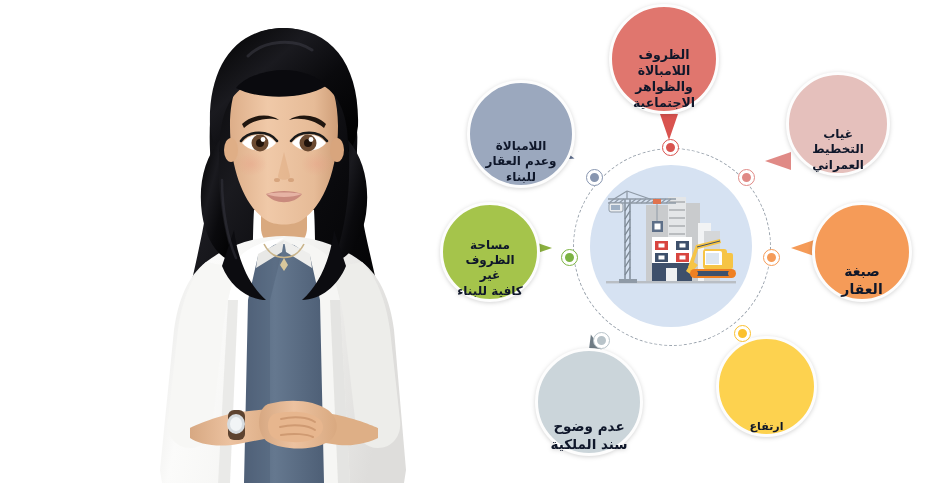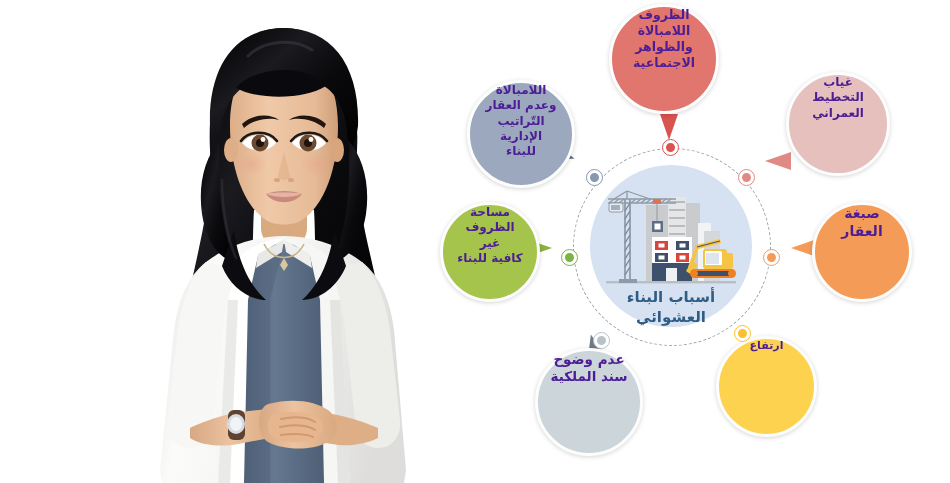--- a/index.html
+++ b/index.html
@@ -15,24 +15,24 @@
   
   .character{position:absolute;left:118px;top:0;width:330px;height:483px;}
 
   
   .diagram{position:absolute;left:420px;top:0;width:530px;height:483px;}
 
   .bubble{
     position:absolute;border-radius:50%;
     box-sizing:border-box;
     border:3px solid #fdfdfd;
-    display:flex;align-items:flex-start;justify-content:center;
+    display:flex;align-items:flex-end;justify-content:center;
     text-align:center;
     direction:rtl;
-    color:#4c1d95;
+    color:#0f172a;
     font-weight:bold;
     line-height:1.28;
     filter:drop-shadow(0 1px 2px rgba(0,0,0,.17));
   }
   .bubble span{display:block;padding:0 6px;}
 
   .tail{position:absolute;width:0;height:0;}
 
   .center-disc{
     position:absolute;
@@ -275,24 +275,20 @@
           <path d="M106 78 h13 v11 h-13 z" fill="#dde6ef"></path>
           <rect x="123" y="78" width="10" height="16" rx="2" fill="#f6c445"></rect>
           <rect x="90" y="94" width="46" height="9" rx="4.5" fill="#ef8023"></rect>
           <rect x="93" y="96" width="40" height="5" rx="2.5" fill="#3e506b"></rect>
           <circle cx="95" cy="98.5" r="3" fill="#ef8023"></circle>
           <circle cx="131" cy="98.5" r="3" fill="#ef8023"></circle>
         </g>
       </svg>
     </div>
 
-    <div class="center-title" style="left:186px;top:288px;width:130px;font-size:15px;">
-      <div>أسباب البناء</div>
-      <div>العشوائي</div>
-    </div>
 
     <div class="tail" style="left:240px;top:114px;border-left:9px solid transparent;border-right:9px solid transparent;border-top:26px solid #d9534f;"></div>
     <div class="bubble" style="left:189px;top:4px;width:110px;height:110px;background:#e0766e;font-size:12.5px;">
       <span>
         <span>الظروف</span>
         <span>اللامبالاة</span>
         <span>والظواهر</span>
         <span>الاجتماعية</span>
       </span>
     </div>
@@ -336,21 +332,20 @@
         <span>الظروف غير</span>
         <span>كافية للبناء</span>
       </span>
     </div>
 
     <div class="tail" style="left:129px;top:145px;border-top:10px solid transparent;border-bottom:10px solid transparent;border-left:26px solid #5d6d8c;transform:rotate(16deg);"></div>
     <div class="bubble" style="left:47px;top:80px;width:108px;height:108px;background:#9ba8be;font-size:12px;">
       <span>
         <span>اللامبالاة</span>
         <span>وعدم العقار</span>
-        <span>التّراتيب الإدارية</span>
         <span>للبناء</span>
       </span>
     </div>
 
     <div class="node" style="left:242px;top:139px;width:17px;height:17px;border:1px solid #d9534f;padding:1px;">
       <i style="background:#d9534f;"></i>
       </div>
 
     <div class="node" style="left:318px;top:169px;width:17px;height:17px;border:1px solid #e08a86;padding:1px;">
       <i style="background:#e08a86;"></i>

